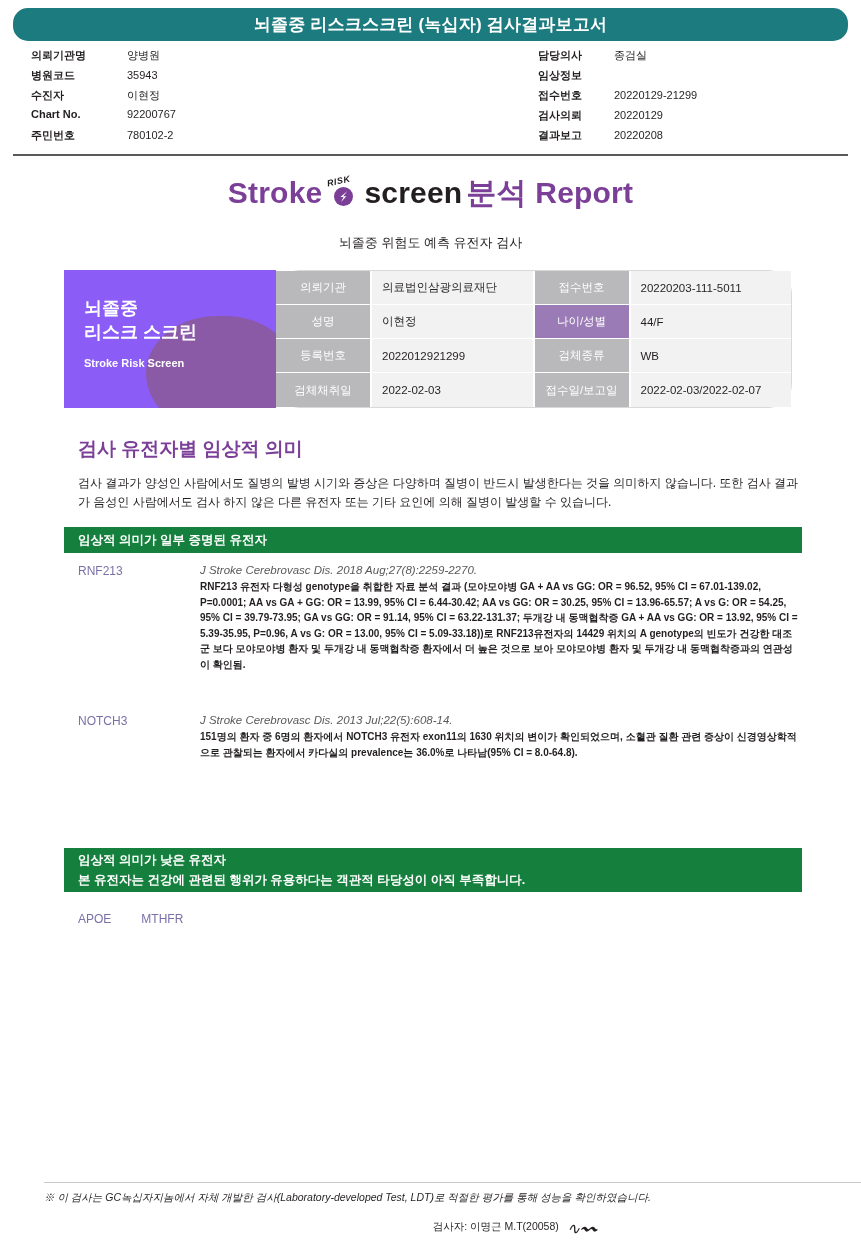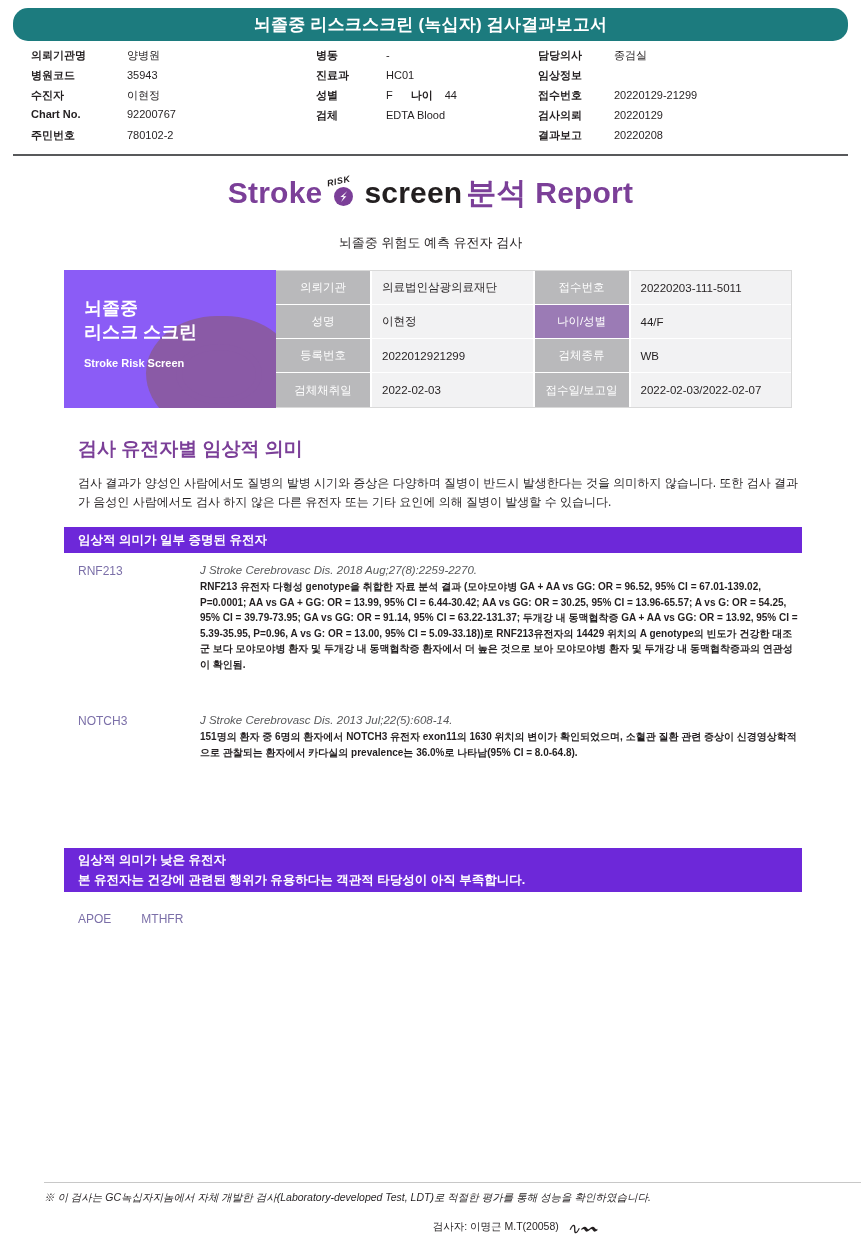--- a/index.html
+++ b/index.html
@@ -102,20 +102,21 @@
     border: 6px solid #8a5aa6;
   }
   .panel-left-text { position: absolute; left: 20px; top: 26px; color: #ffffff; }
   .pl-1 { font-size: 18px; font-weight: bold; line-height: 1.35; }
   .pl-2 { font-size: 11px; font-weight: bold; margin-top: 12px; }
 
   .panel-right {
     position: absolute; left: 212px; top: 0; width: 516px; height: 138px;
     border-top: 1px solid #d9d9d9; border-right: 1px solid #d9d9d9;
     border-bottom: 1px solid #d9d9d9;
+    border-radius: 24px;
   }
   .prow { display: flex; height: 34px; border-bottom: 1px solid #ffffff; }
   .prow:last-child { border-bottom: none; }
   .pcell-h {
     width: 96px; background: #b9b9bb; color: #ffffff;
     font-size: 11.5px; display: flex; align-items: center; justify-content: center;
     border-right: 2px solid #ffffff;
   }
   .pcell-h.purple { background: #9b7bb5; }
   .pcell-v {
@@ -131,21 +132,21 @@
     font-size: 19px; font-weight: bold; color: #7b3f98;
   }
   .sec-desc {
     position: absolute; left: 78px; top: 474px; width: 722px;
     font-size: 12px; line-height: 1.55; color: #231f20;
   }
 
   
   .band {
     position: absolute; left: 64px; width: 738px;
-    background: #6d28d9; color: #ffffff;
+    background: #15803d; color: #ffffff;
     font-size: 12.5px; font-weight: bold;
     display: flex; flex-direction: column; justify-content: center;
     padding-left: 14px;
   }
   .band-proven { top: 527px; height: 26px; }
   .band-low { top: 848px; height: 44px; line-height: 1.6; }
 
   
   .gene-entry { position: absolute; left: 78px; width: 722px; }
   .gene-name {
@@ -217,40 +218,20 @@
       <div class="info-row">
         <span class="info-label">Chart No.</span>
         <span class="info-value">92200767</span>
       </div>
       <div class="info-row">
         <span class="info-label">주민번호</span>
         <span class="info-value">780102-2</span>
       </div>
     </div>
 
-    <div class="info-col col-b">
-      <div class="info-row">
-        <span class="info-label">병동</span>
-        <span class="info-value">-</span>
-      </div>
-      <div class="info-row">
-        <span class="info-label">진료과</span>
-        <span class="info-value">HC01</span>
-      </div>
-      <div class="info-row">
-        <span class="info-label">성별</span>
-        <span class="info-value">F</span>
-        <span class="inline-label">나이</span>
-        <span class="info-value">44</span>
-      </div>
-      <div class="info-row">
-        <span class="info-label">검체</span>
-        <span class="info-value">EDTA Blood</span>
-      </div>
-    </div>
 
     <div class="info-col col-c">
       <div class="info-row">
         <span class="info-label">담당의사</span>
         <span class="info-value">종검실</span>
       </div>
       <div class="info-row">
         <span class="info-label">임상정보</span>
         <span class="info-value"></span>
       </div>

